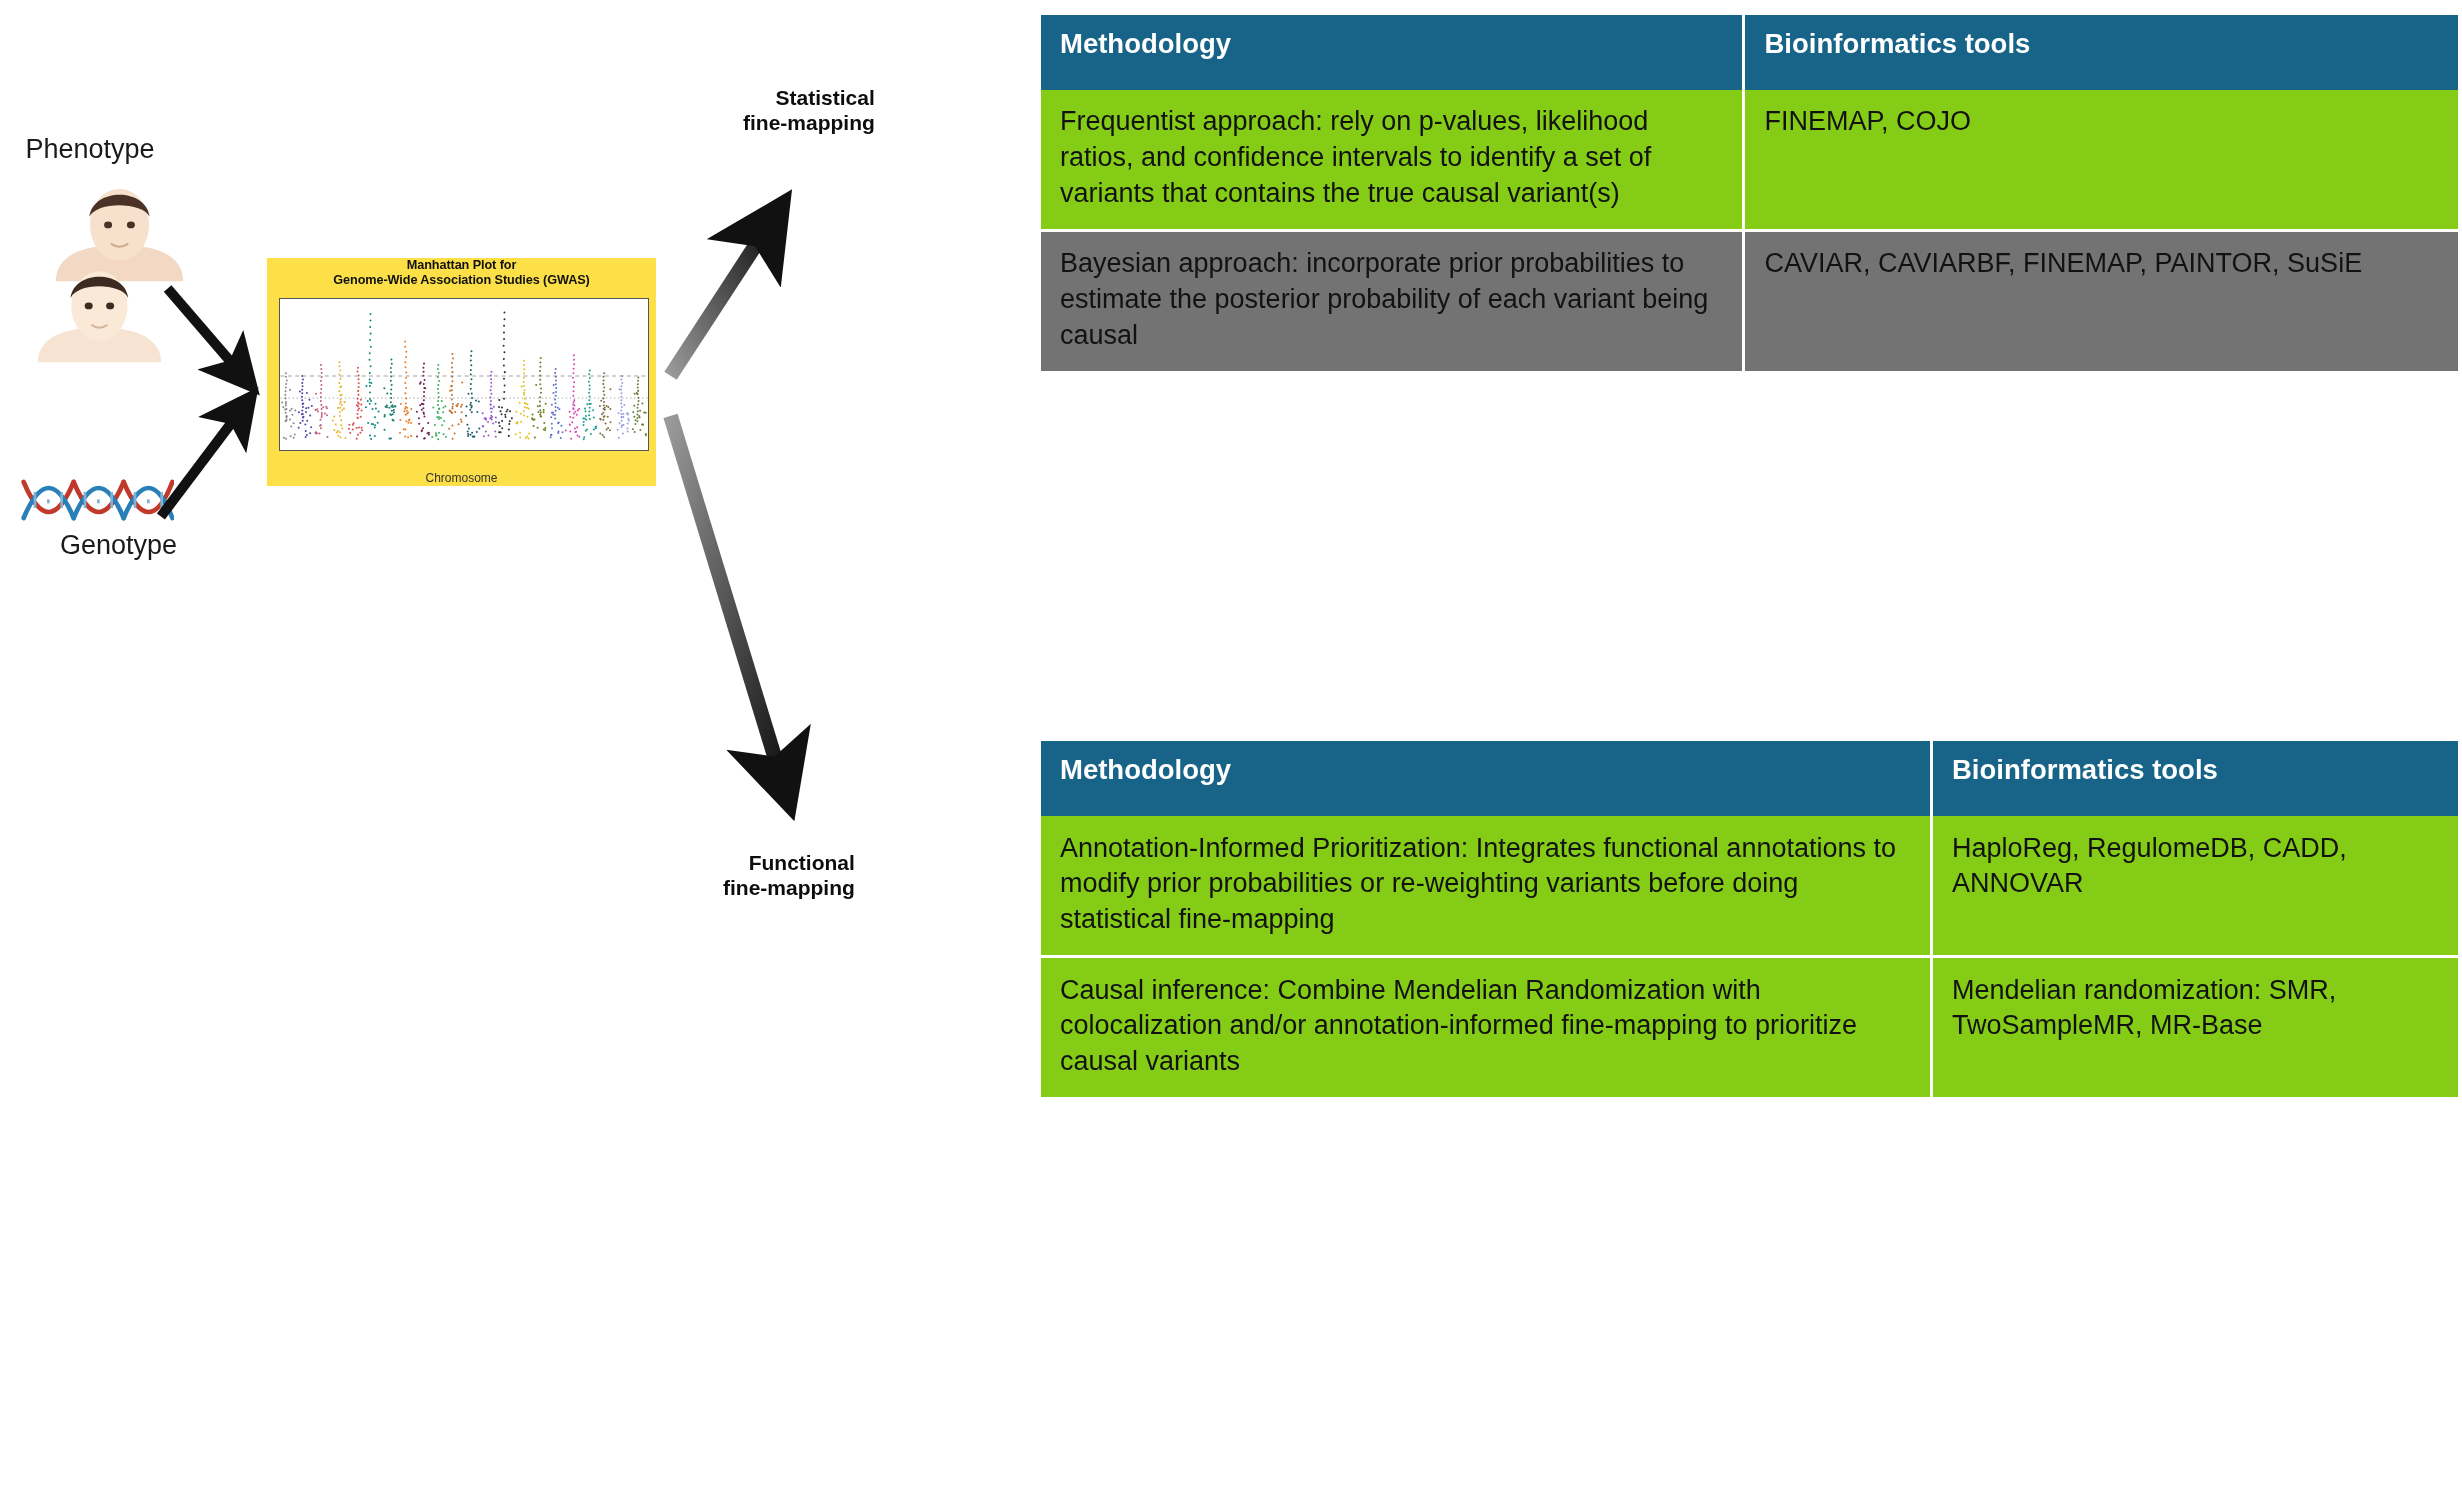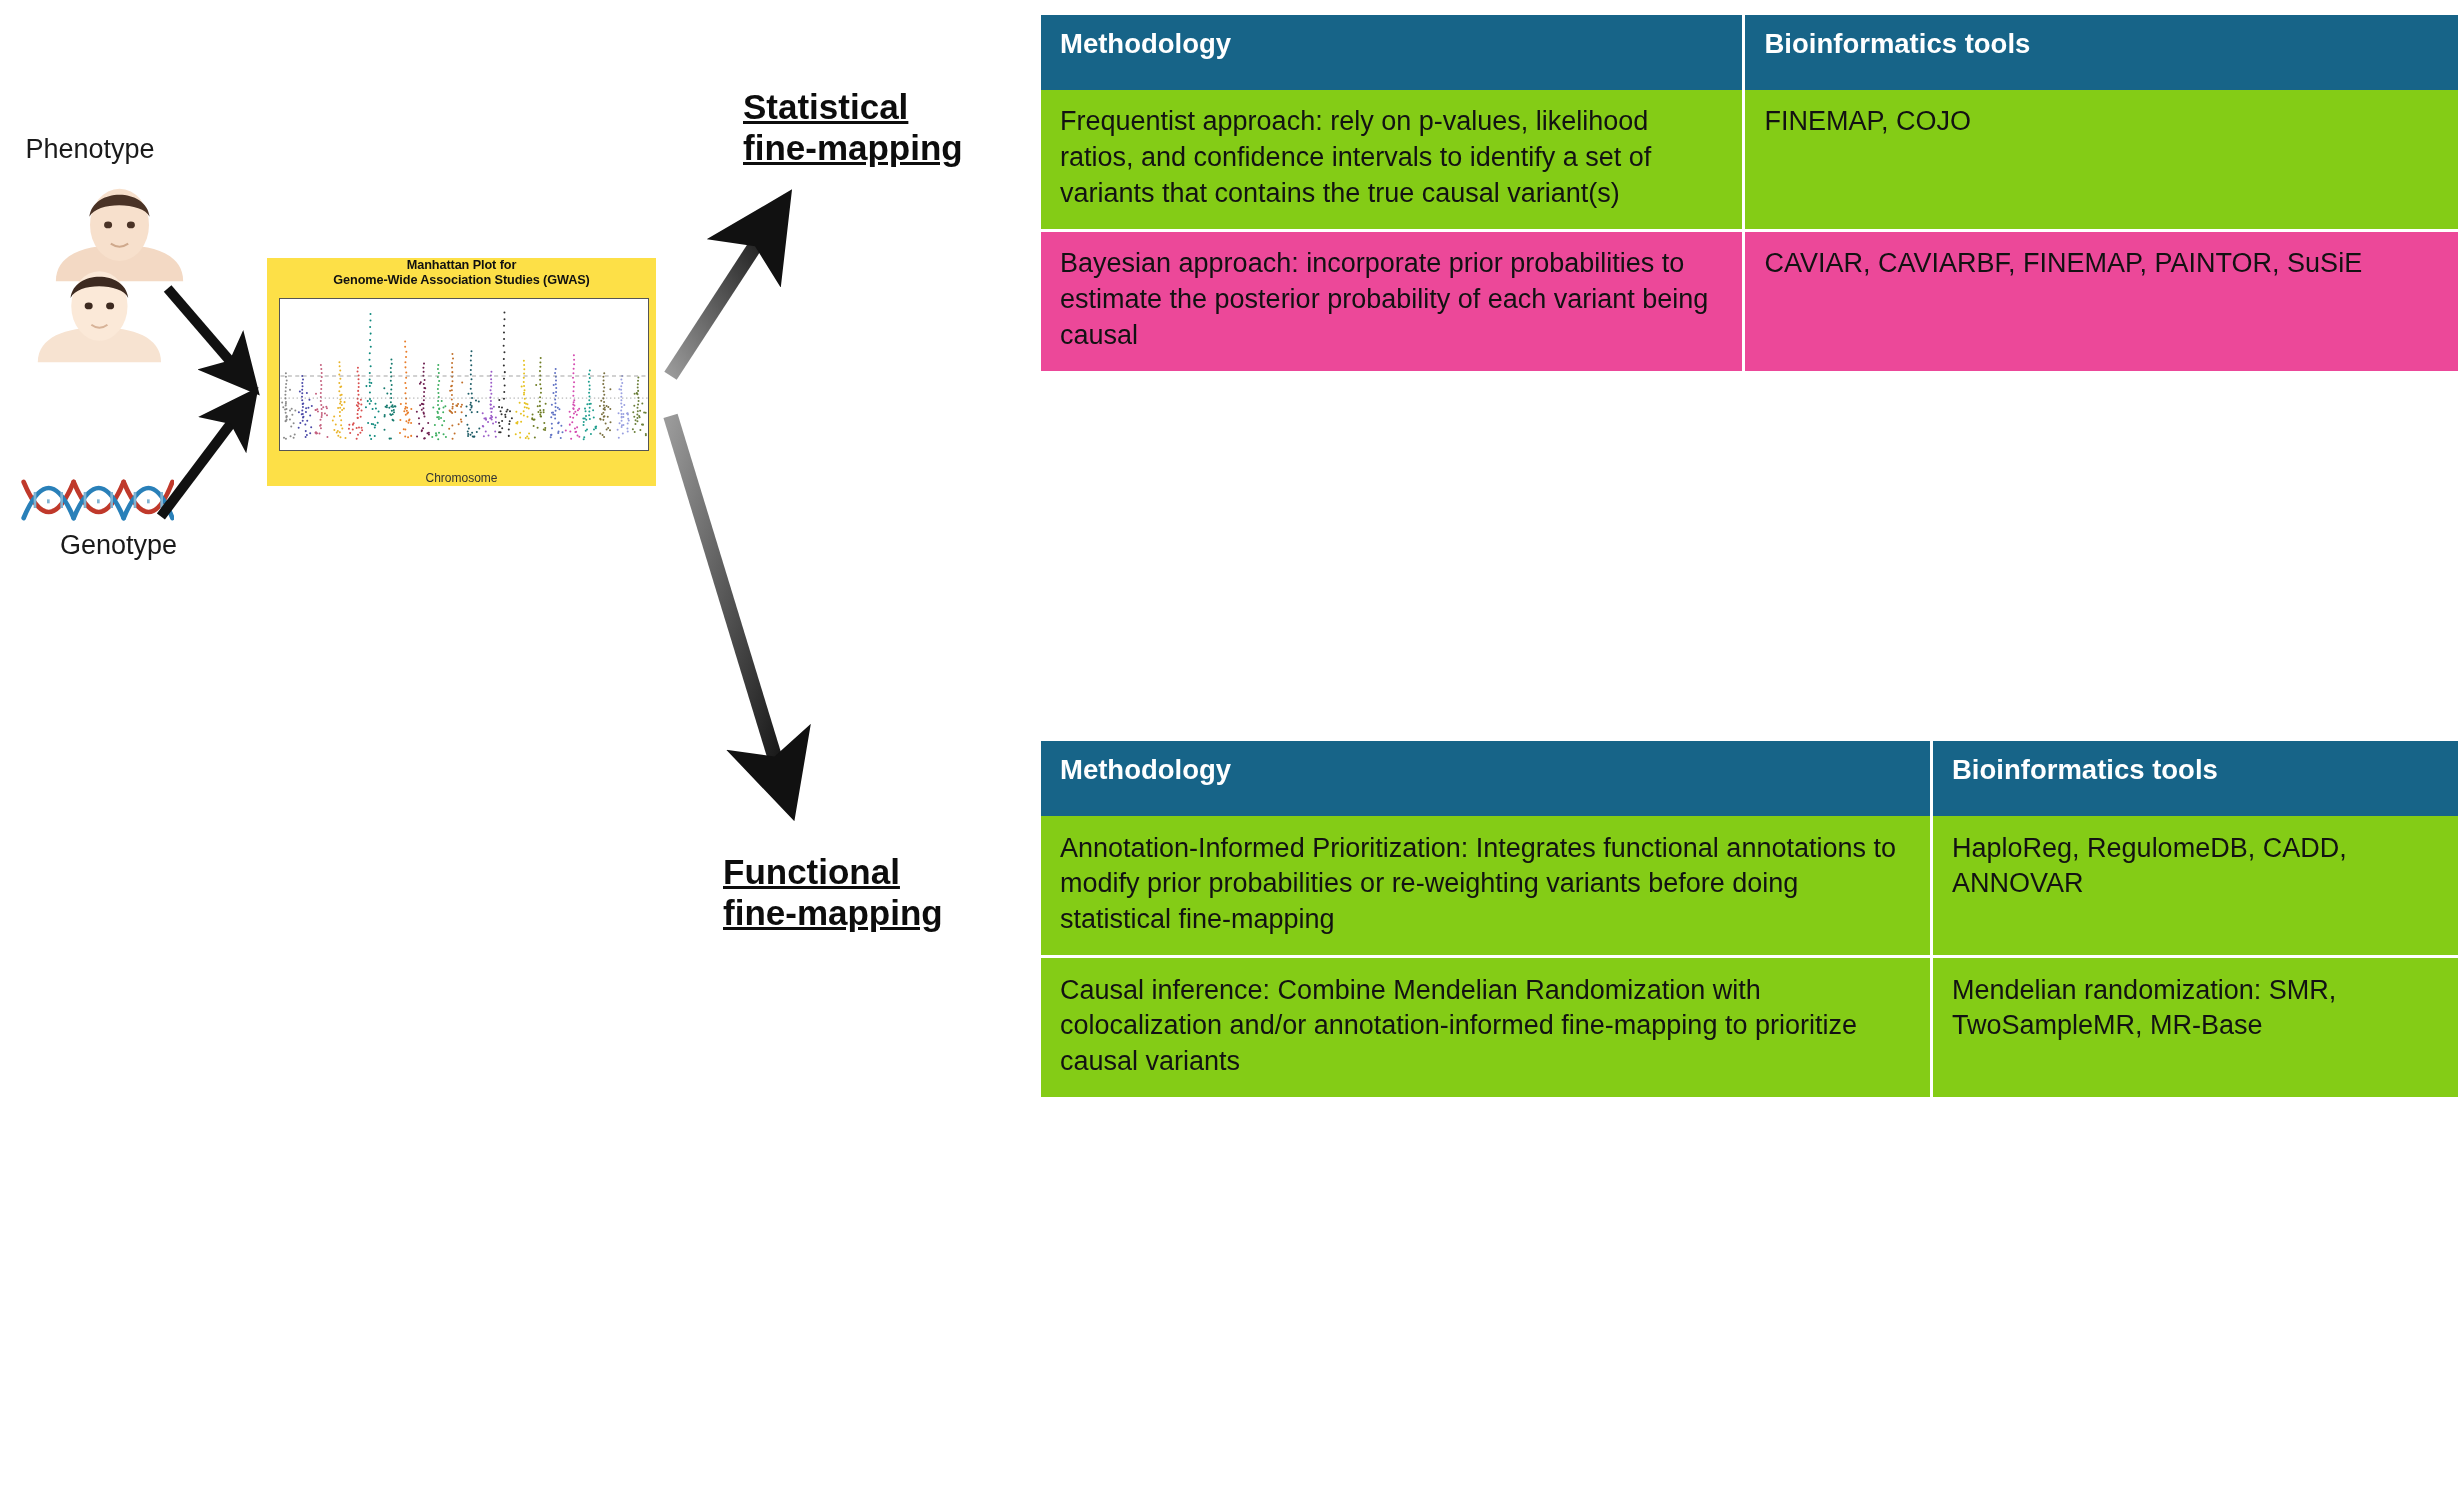--- a/index.html
+++ b/index.html
@@ -53,22 +53,22 @@
     position: absolute; left: 0; top: 213px; width: 389px;
     text-align: center; font-size: 12px; color: #333;
   }
 
   
   #arrows { position: absolute; left: 0; top: 0; width: 1046px; height: 1503px; pointer-events: none; }
 
   
   .group-label {
     position: absolute;
-    font-size: 35px; font-weight: bold; color: #0d0d0d;
-    line-height: 1.18; text-align: left; text-decoration: underline;
+    font-size: 21px; font-weight: bold; color: #0d0d0d;
+    line-height: 1.18; text-align: right;
   }
   #label-statistical { left: 743px; top: 86px; }
   #label-functional  { left: 723px; top: 851px; }
 
   
   .tbl {
     position: absolute;
     border-collapse: separate;
     border-spacing: 0;
     table-layout: fixed;
@@ -94,21 +94,21 @@
     font-size: 27px;
     color: #121212;
     line-height: 1.32;
     padding: 14.8px 20px 17.4px 19px;
     vertical-align: top;
     border-right: 3.4px solid #ffffff;
     border-bottom: 3.4px solid #ffffff;
   }
   .tbl td:last-child { border-right: none; }
   .tbl tr.row-a td { background: #84cc16; }
-  .tbl tr.row-b td { background: #ec4899; margin-top: 36px; }
+  .tbl tr.row-b td { background: #737373; margin-top: 36px; }
   .tbl tr:last-child td { border-bottom: none; }
 </style>
 </head>
 <body>
 
 <div id="diagram">
 
   <div class="lbl-phenotype">Phenotype</div>
 
   <svg class="person-stack" viewBox="0 0 300 300">

